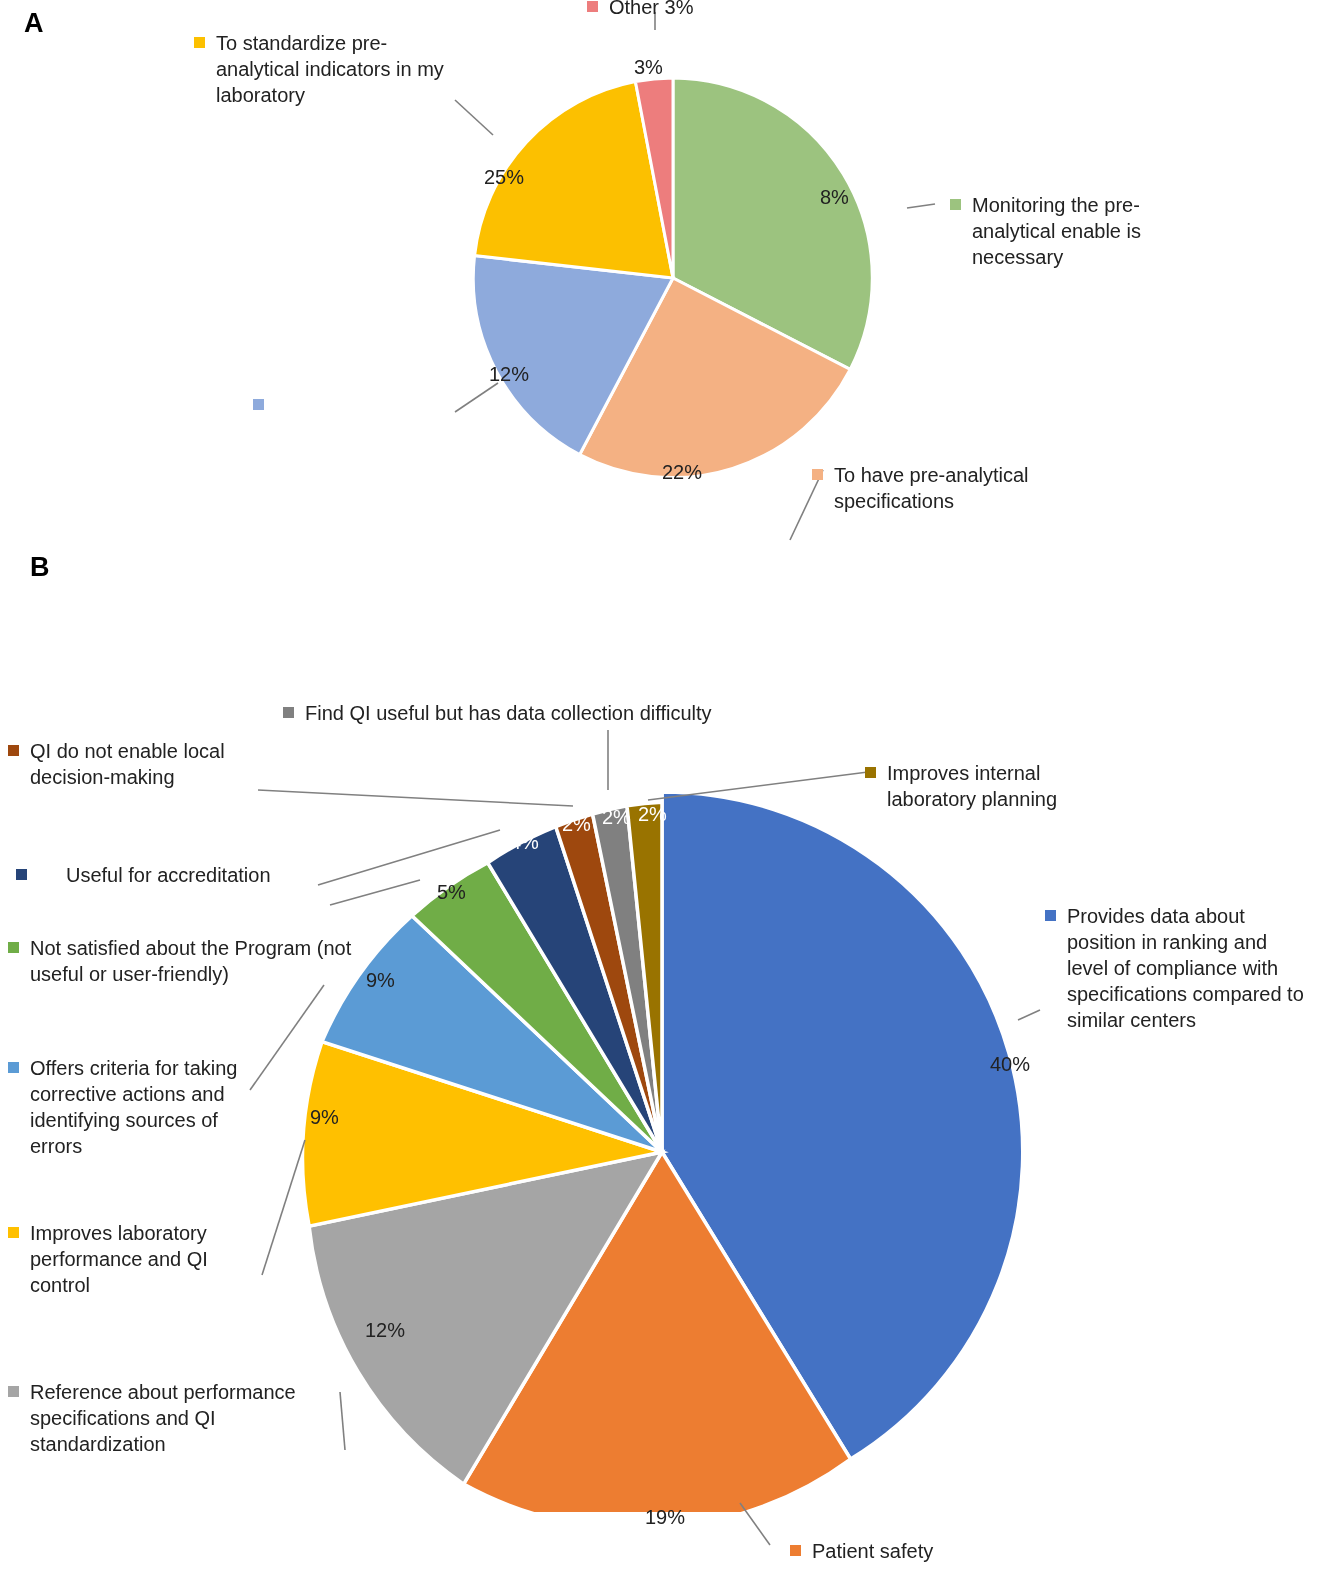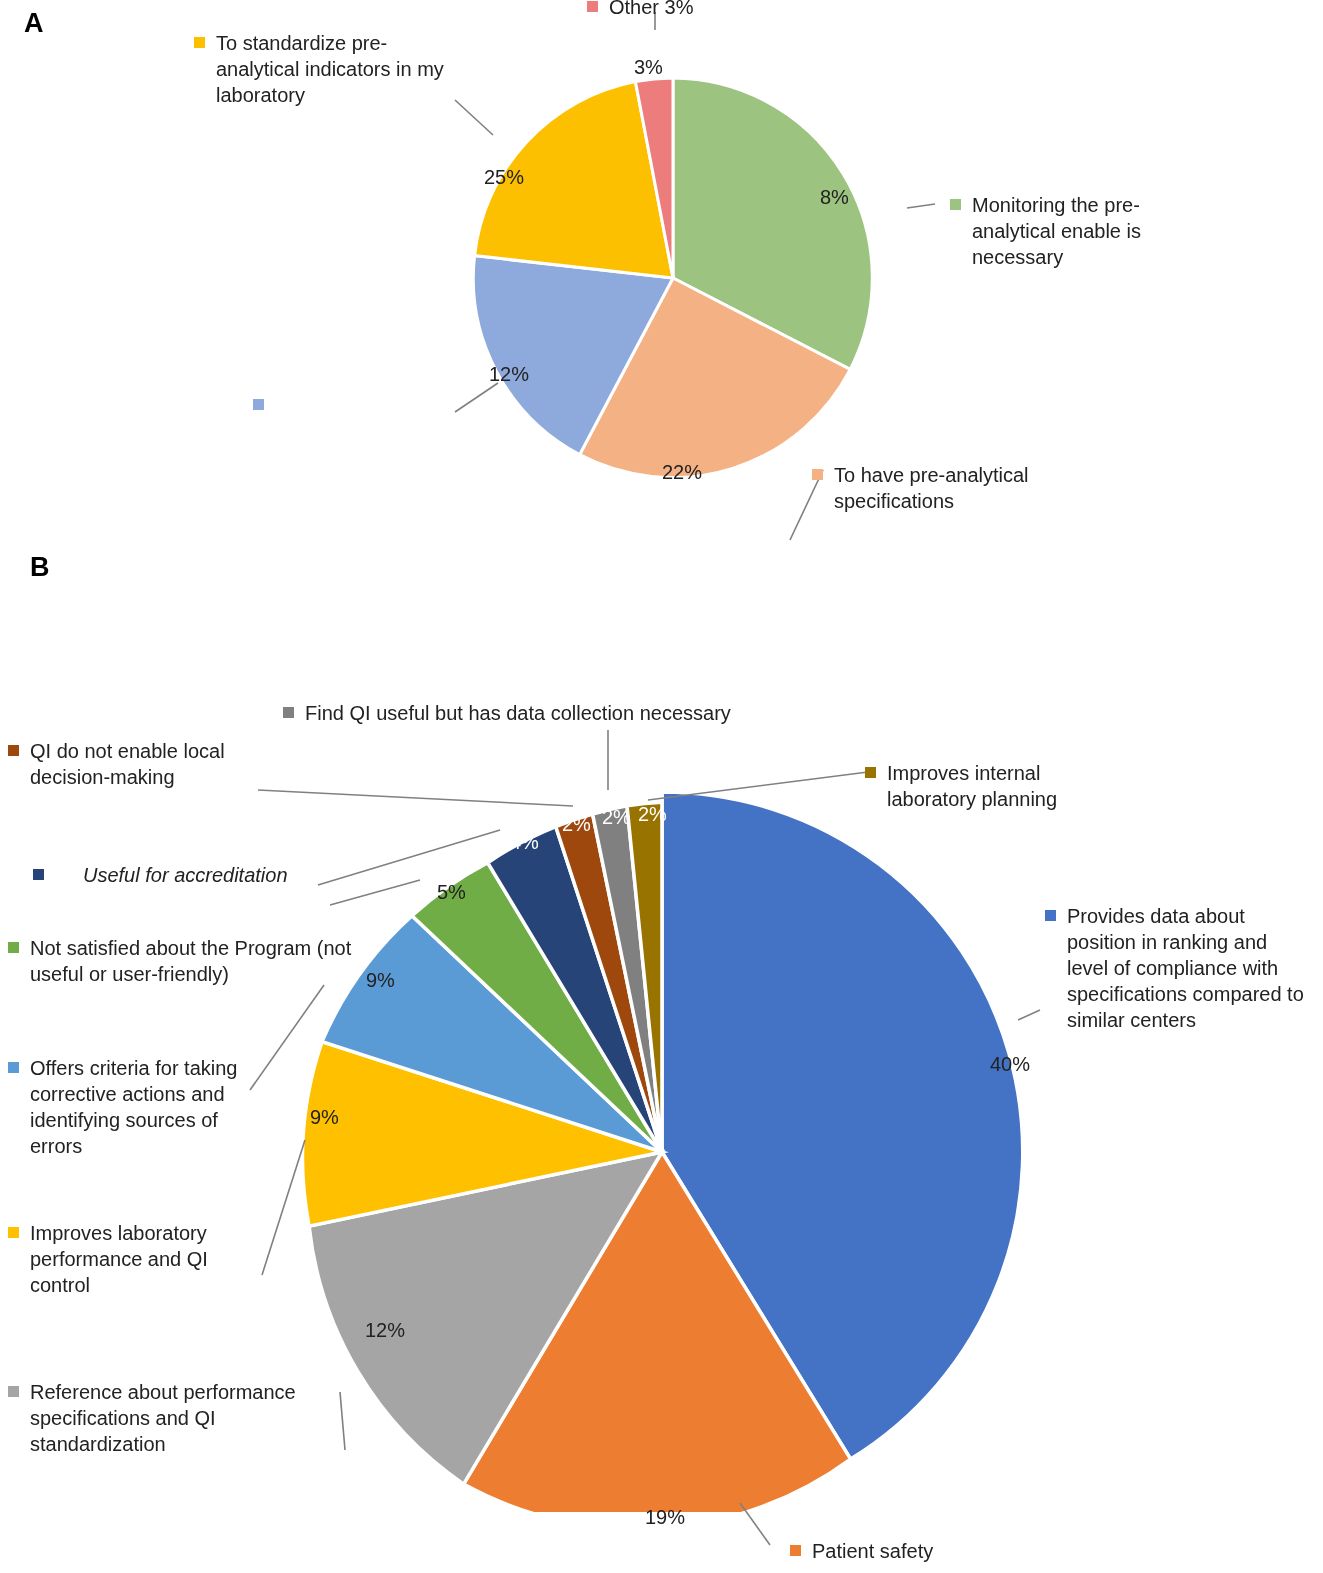--- a/index.html
+++ b/index.html
@@ -169,31 +169,31 @@
 <div class="leg-block" style="left:8px;top:1055px;width:245px;">
   <span class="sw" style="background:#5B9BD5;"></span>
   <span class="txt">Offers criteria for taking corrective actions and identifying sources of errors</span>
 </div>
 
 <div class="leg-block" style="left:8px;top:887px;width:350px;margin-top:48px;">
   <span class="sw" style="background:#70AD47;"></span>
   <span class="txt">Not satisfied about the Program (not useful or user-friendly)</span>
 </div>
 
-<div class="leg-block" style="left:33px;top:862px;width:300px;font-style:italic;">
+<div class="leg-block" style="left:16px;top:862px;width:300px;">
   <span class="sw" style="background:#264478;"></span>
   <span class="txt" style="margin-left:50px;">Useful for accreditation</span>
 </div>
 
 <div class="leg-block" style="left:8px;top:738px;width:260px;">
   <span class="sw" style="background:#9E480E;"></span>
   <span class="txt">QI do not enable local decision-making</span>
 </div>
 
 <div class="leg-block" style="left:283px;top:700px;width:560px;">
   <span class="sw" style="background:#808080;"></span>
-  <span class="txt">Find QI useful but has data collection necessary</span>
+  <span class="txt">Find QI useful but has data collection difficulty</span>
 </div>
 
 <div class="leg-block" style="left:865px;top:740px;width:230px;margin-top:20px;">
   <span class="sw" style="background:#997300;"></span>
   <span class="txt">Improves internal laboratory planning</span>
 </div>
 
 </body></html>

